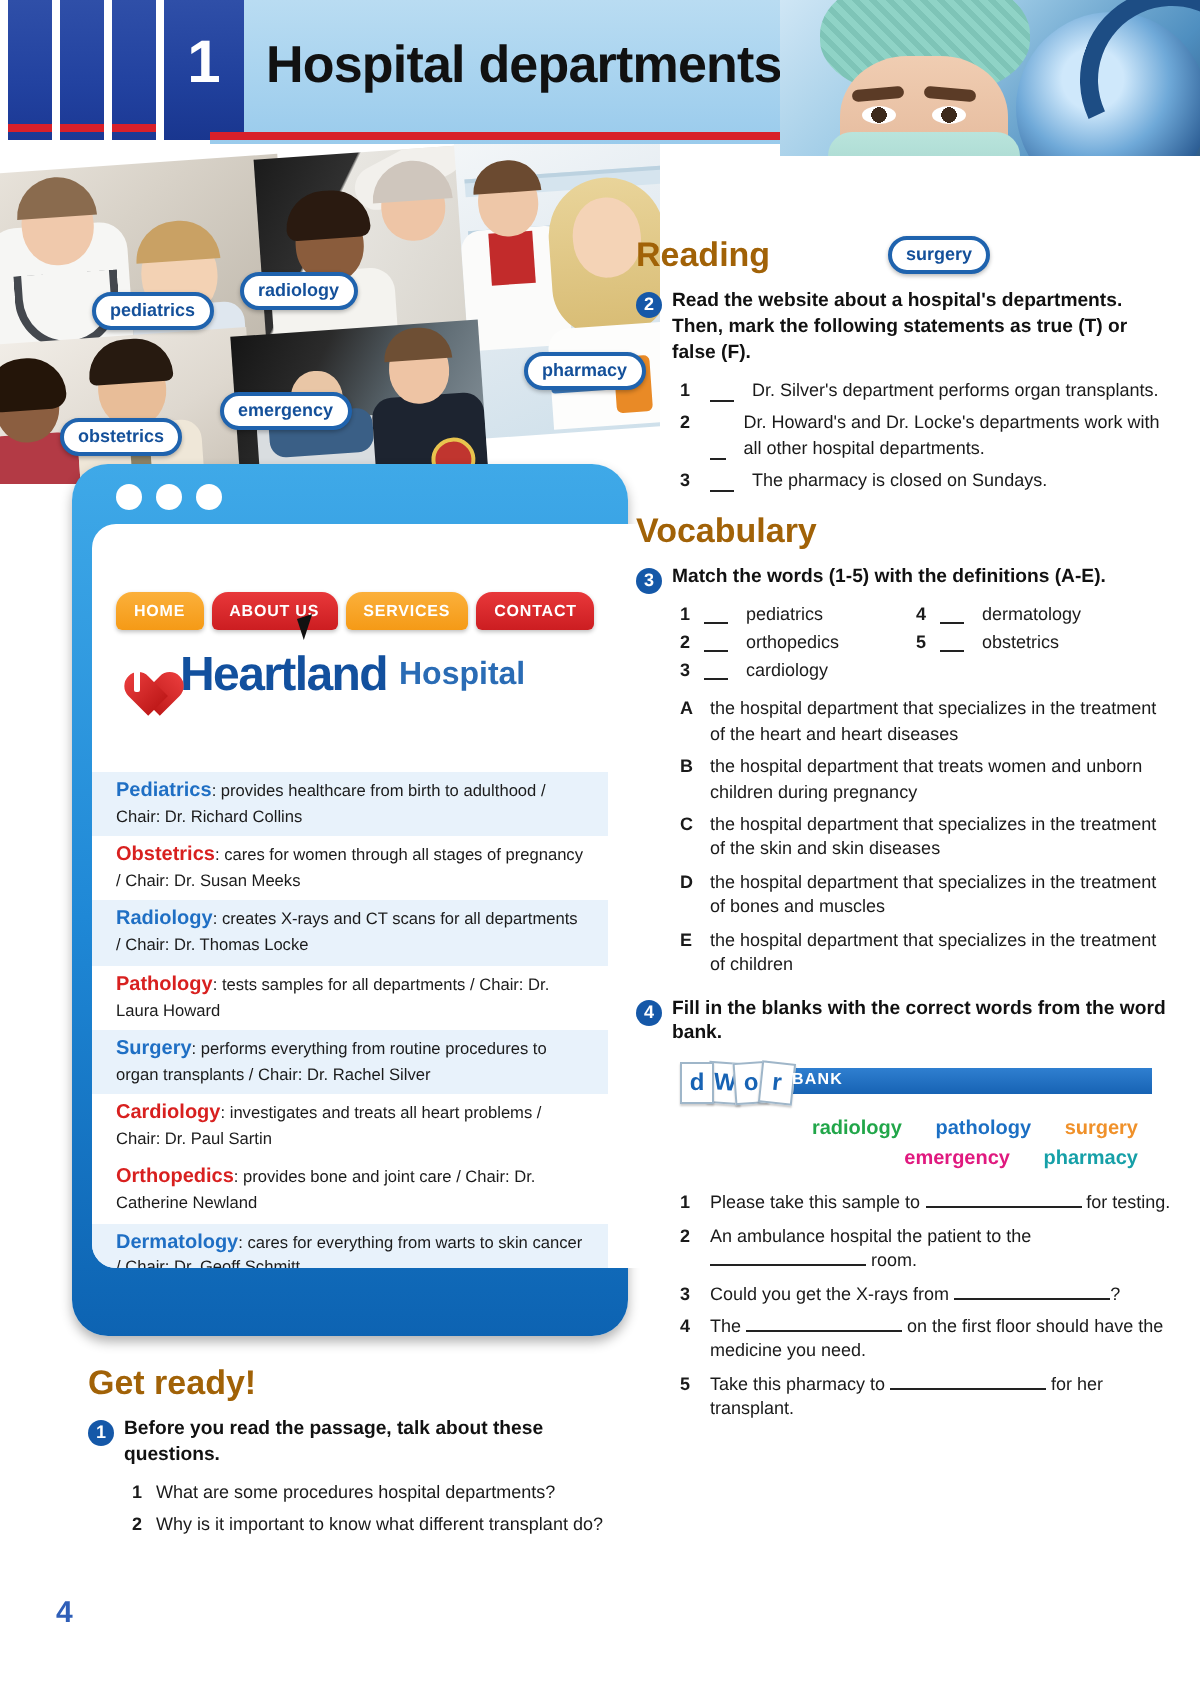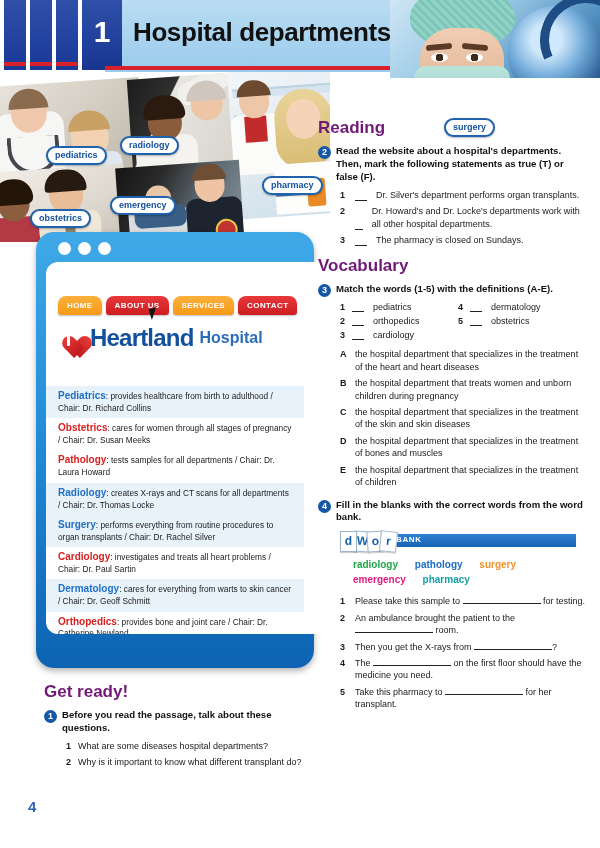--- a/index.html
+++ b/index.html
@@ -135,21 +135,21 @@
   .intro{position:absolute;left:12px;top:96px;width:232px;font-size:8.3px;line-height:1.38;color:#1b1b1b;}
   .deptlist{position:absolute;left:0;top:124px;width:258px;}
   .dept{padding:3px 12px 4px;font-size:8.3px;line-height:1.38;color:#1b1b1b;}
   .dept.alt{background:#e8f2fb;}
   .dept .dn{font-weight:bold;font-size:10px;}
   .dn.blue{color:#1f6fc4;}
   .dn.red{color:#d8201f;}
 
   
   .getready{position:absolute;left:44px;top:682px;width:275px;}
-  .sec-h{color:#701a75;font-size:17px;font-weight:bold;margin:0 0 7px;}
+  .sec-h{color:#a16207;font-size:17px;font-weight:bold;margin:0 0 7px;}
   .task{display:flex;gap:5px;align-items:flex-start;margin-bottom:5px;}
   .bullet{flex:0 0 auto;width:13px;height:13px;border-radius:50%;background:#1558a8;color:#fff;
           font-size:9px;font-weight:bold;text-align:center;line-height:13px;margin-top:1px;}
   .task-t{font-size:9.6px;font-weight:bold;line-height:1.35;color:#111;}
   .qlist{margin:4px 0 0 22px;}
   .qrow{display:flex;gap:7px;margin-bottom:4px;font-size:9px;line-height:1.35;}
   .qn{font-weight:bold;flex:0 0 auto;}
 
   
   .rcol{position:absolute;left:318px;top:118px;width:268px;}
@@ -166,21 +166,21 @@
   .wb-bar{position:absolute;left:52px;top:3px;width:184px;height:13px;
           background:linear-gradient(180deg,#2f7fd0 0%,#1763b4 100%);}
   .wb-bank{position:absolute;left:56px;top:4px;color:#fff;font-size:8px;font-weight:bold;letter-spacing:.6px;}
   .wb-w{position:absolute;top:0;width:15px;height:19px;background:#fff;border:1px solid #9fb6c9;
         color:#1763b4;font-size:12px;font-weight:bold;text-align:center;line-height:18px;
         box-shadow:0 1px 1px rgba(0,0,0,.2);}
   .wb-w:nth-of-type(1){left:0px;transform:rotate(-7deg);}
   .wb-w:nth-of-type(2){left:14px;transform:rotate(4deg);}
   .wb-w:nth-of-type(3){left:27px;transform:rotate(-4deg);}
   .wb-w:nth-of-type(4){left:40px;transform:rotate(6deg);}
-  .wbwords{margin-left:28px;text-align:left;width:230px;font-size:10px;font-weight:bold;line-height:1.5;}
+  .wbwords{margin-left:28px;text-align:right;width:230px;font-size:10px;font-weight:bold;line-height:1.5;}
   .wbwords span{margin:0 7px;}
   .blank-m{display:inline-block;border-bottom:1px solid #222;width:78px;}
 
   .pageno{position:absolute;left:28px;top:798px;color:#2f5fb8;font-size:15px;font-weight:bold;}
 </style>
 </head>
 <body>
 
 <div class="header">
   <div class="hdr-band"></div>
@@ -286,41 +286,41 @@
         <div class="cad-w"></div>
       </div>
       <span class="brand1">Heartland</span>
       <span class="brand2">Hospital</span>
     </div>
 
 
     <div class="deptlist">
       <div class="dept alt"><span class="dn blue">Pediatrics</span><span>: provides healthcare from birth to adulthood / Chair: Dr. Richard Collins</span></div>
       <div class="dept"><span class="dn red">Obstetrics</span><span>: cares for women through all stages of pregnancy / Chair: Dr. Susan Meeks</span></div>
+      <div class="dept alt"><span class="dn blue">Radiology</span><span>: creates X-rays and CT scans for all departments / Chair: Dr. Thomas Locke</span></div>
       <div class="dept"><span class="dn red">Pathology</span><span>: tests samples for all departments / Chair: Dr. Laura Howard</span></div>
-      <div class="dept alt"><span class="dn blue">Radiology</span><span>: creates X-rays and CT scans for all departments / Chair: Dr. Thomas Locke</span></div>
       <div class="dept alt"><span class="dn blue">Surgery</span><span>: performs everything from routine procedures to organ transplants / Chair: Dr. Rachel Silver</span></div>
       <div class="dept"><span class="dn red">Cardiology</span><span>: investigates and treats all heart problems / Chair: Dr. Paul Sartin</span></div>
+      <div class="dept"><span class="dn red">Orthopedics</span><span>: provides bone and joint care / Chair: Dr. Catherine Newland</span></div>
       <div class="dept alt"><span class="dn blue">Dermatology</span><span>: cares for everything from warts to skin cancer / Chair: Dr. Geoff Schmitt</span></div>
-      <div class="dept"><span class="dn red">Orthopedics</span><span>: provides bone and joint care / Chair: Dr. Catherine Newland</span></div>
 
     </div>
   </div>
 </div>
 
 <div class="getready">
   <div class="sec-h">Get ready!</div>
   <div class="task">
     <div class="bullet">1</div>
     <div class="task-t">Before you read the passage, talk about these questions.</div>
   </div>
   <div class="qlist">
     <div class="qrow">
         <span class="qn">1</span>
-        <span>What are some diseases hospital departments?</span>
+        <span>What are some procedures hospital departments?</span>
       </div>
     <div class="qrow">
         <span class="qn">2</span>
         <span>Why is it important to know what different transplant do?</span>
       </div>
   </div>
 </div>
 
 <div class="rcol">
 
@@ -432,25 +432,25 @@
     </div>
 
     <div style="height:8px"></div>
     <div>
       <div class="itemrow">
           <span class="itemn">1</span>
           <span><span>Please take this sample to </span><span class="blank-m"></span><span> for testing.</span></span>
         </div>
       <div class="itemrow">
           <span class="itemn">2</span>
-          <span><span>An ambulance brought the patient to the </span><span class="blank-m"></span><span> room.</span></span>
+          <span><span>An ambulance hospital the patient to the </span><span class="blank-m"></span><span> room.</span></span>
         </div>
       <div class="itemrow">
           <span class="itemn">3</span>
-          <span><span>Then you get the X-rays from </span><span class="blank-m"></span><span>?</span></span>
+          <span><span>Could you get the X-rays from </span><span class="blank-m"></span><span>?</span></span>
         </div>
       <div class="itemrow">
           <span class="itemn">4</span>
           <span><span>The </span><span class="blank-m"></span><span> on the first floor should have the medicine you need.</span></span>
         </div>
       <div class="itemrow">
           <span class="itemn">5</span>
           <span><span>Take this pharmacy to </span><span class="blank-m"></span><span> for her transplant.</span></span>
         </div>
     </div>

